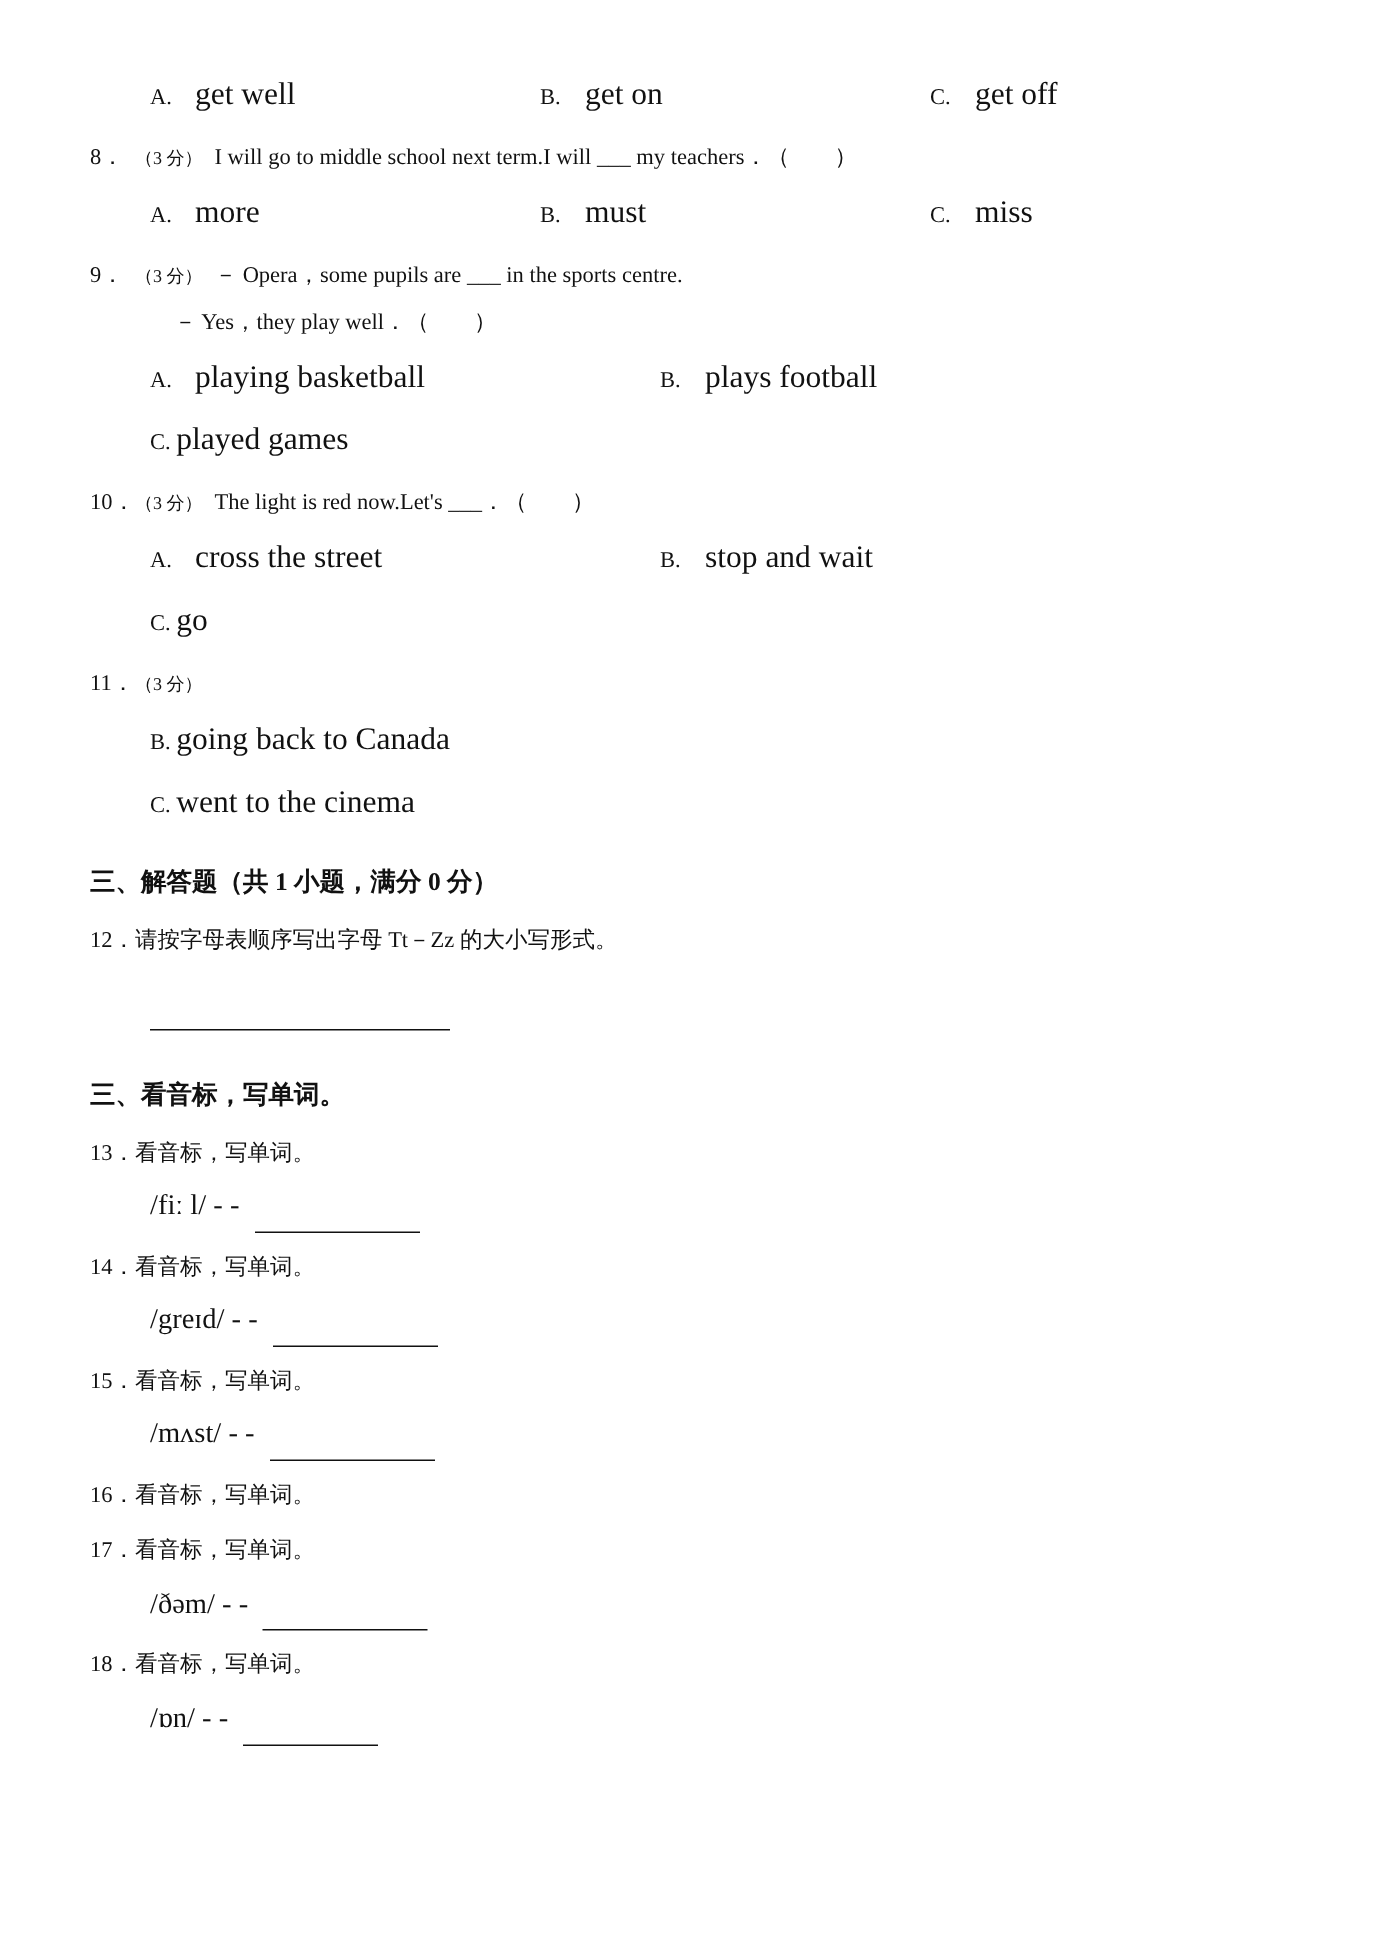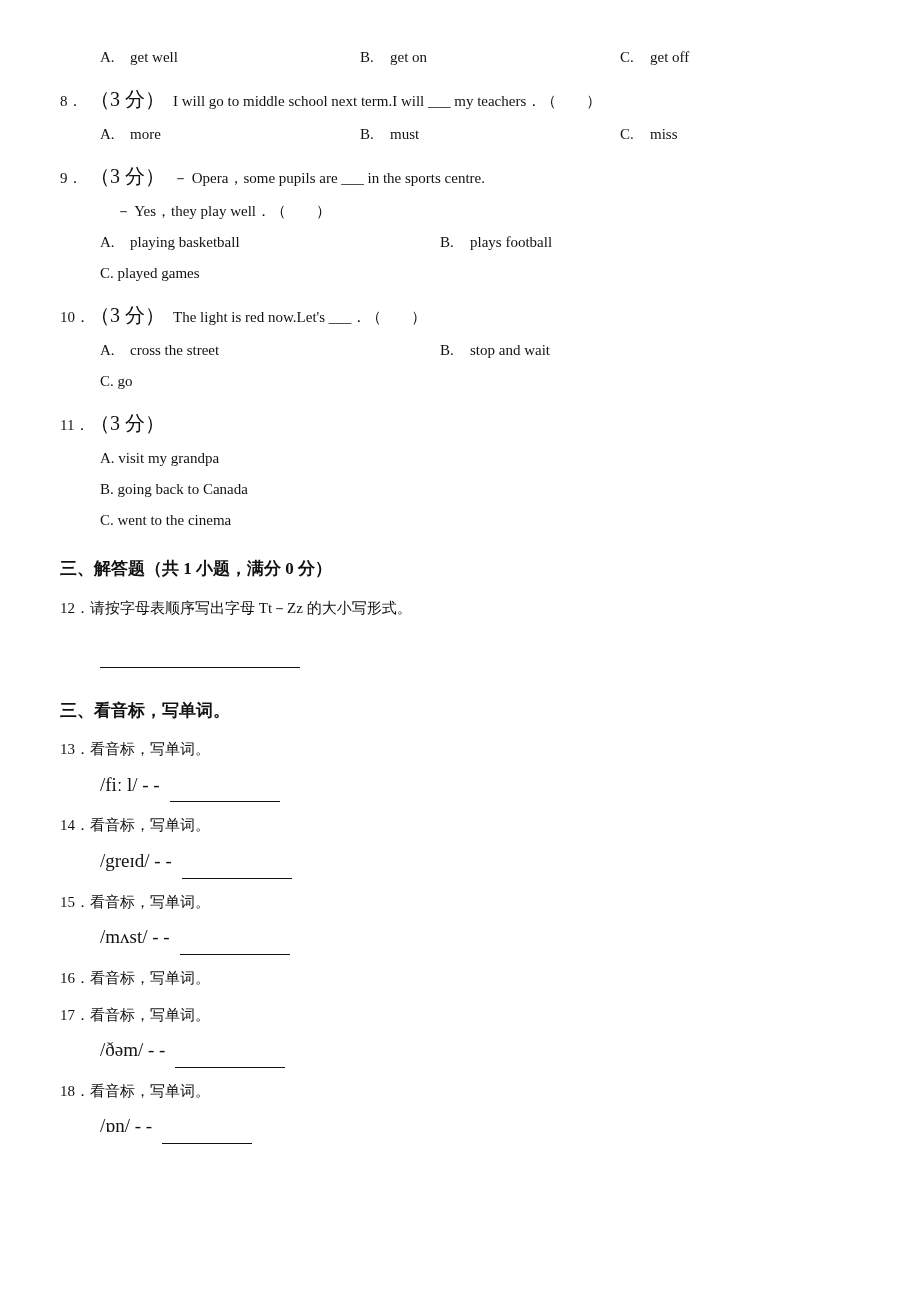--- a/index.html
+++ b/index.html
@@ -22,21 +22,21 @@
       display: flex;
       align-items: baseline;
       flex-wrap: wrap;
       margin-bottom: 4px;
     }
     .question-number {
       min-width: 30px;
       font-size: 15px;
     }
     .question-score {
-      font-size: 20px;
+      font-size: 12px;
       margin-right: 8px;
     }
     .question-text {
       font-size: 15px;
       flex: 1;
     }
     .options-row {
       display: flex;
       align-items: baseline;
       margin: 4px 0 4px 40px;
@@ -44,21 +44,21 @@
     .option {
       display: flex;
       align-items: baseline;
       min-width: 260px;
     }
     .option-label {
       min-width: 30px;
       font-size: 15px;
     }
     .option-text {
-      font-size: 15px;
+      font-size: 21px;
     }
     .option-single {
       margin: 4px 0 4px 40px;
       font-size: 15px;
     }
     .section-header {
       font-size: 17px;
       font-weight: bold;
       margin: 20px 0 10px 0;
     }
@@ -174,24 +174,20 @@
     <span class="option-text">go</span>
   </div>
 </div>
 
 <div class="question-block">
   <div class="question-line">
     <span class="question-number">11．</span>
     <span class="question-score">（3 分）</span>
   </div>
   <div class="option-single">
-    <span class="option-label">A.</span>
-    <span class="option-text">visit my grandpa</span>
-  </div>
-  <div class="option-single">
     <span class="option-label">B.</span>
     <span class="option-text">going back to Canada</span>
   </div>
   <div class="option-single">
     <span class="option-label">C.</span>
     <span class="option-text">went to the cinema</span>
   </div>
 </div>
 
 <div class="section-header">三、解答题（共 1 小题，满分 0 分）</div>

